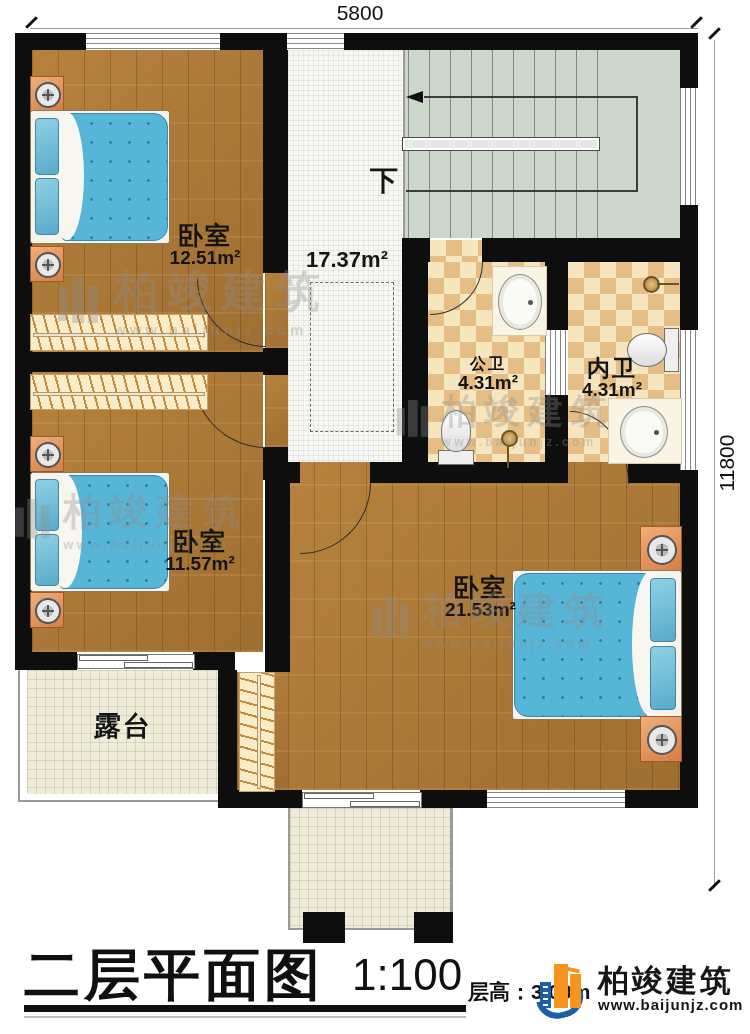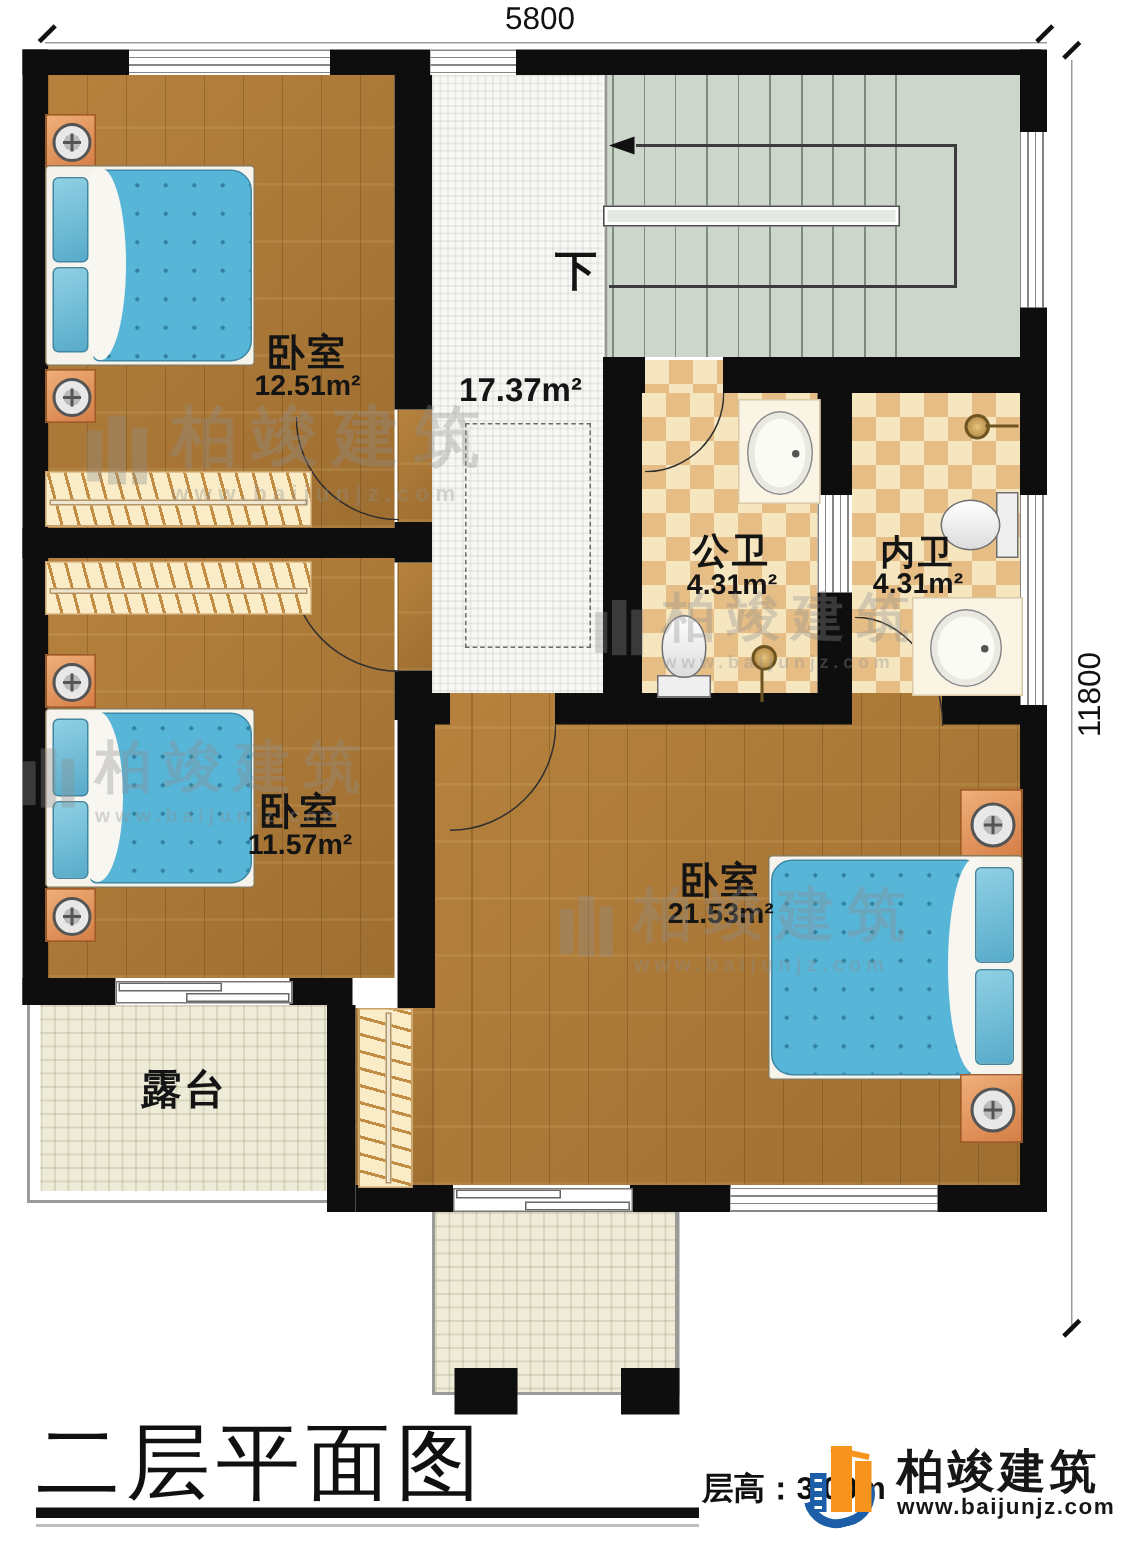--- a/index.html
+++ b/index.html
@@ -78,21 +78,21 @@
   .tick{position:absolute;width:15px;height:3px;background:#111;transform:rotate(-45deg);}
   .dashedbox{position:absolute;border:1.5px dashed #6a6a6a;}
   
   .wm{position:absolute;display:flex;align-items:center;gap:8px;opacity:.34;pointer-events:none;}
   .wm .glyph{width:54px;height:58px;position:relative;flex:0 0 auto;}
   .wm .glyph i{position:absolute;background:#8f8f8f;}
   .wm .col{display:flex;flex-direction:column;}
   .wm .nm{font-size:44px;font-weight:900;letter-spacing:10px;color:#8f8f8f;white-space:nowrap;}
   .wm .ur{font-size:15px;font-weight:bold;letter-spacing:4px;color:#8f8f8f;white-space:nowrap;}
   
-  .tb-title{position:absolute;font-size:56px;font-weight:400;letter-spacing:4px;color:#101010;}
+  .tb-title{position:absolute;font-size:56px;font-weight:700;letter-spacing:4px;color:#101010;}
   .tb-scale{position:absolute;font-size:44px;font-weight:400;color:#101010;}
   .tb-line1{position:absolute;background:#101010;}
   .tb-line2{position:absolute;background:#bdbdbd;}
   .tb-info{position:absolute;font-size:21px;font-weight:bold;color:#101010;white-space:nowrap;}
   
   .logo{position:absolute;display:flex;align-items:center;gap:4px;background:transparent;}
   .logo .mark{position:relative;width:58px;height:66px;flex:0 0 auto;}
   .logo .mark i{position:absolute;}
   .logo .ltxt .ln{font-size:31px;font-weight:900;letter-spacing:3px;color:#161616;line-height:1;}
   .logo .ltxt .lu{font-size:15px;font-weight:bold;letter-spacing:1px;color:#161616;}
@@ -254,21 +254,21 @@
   <div class="dashedbox" style="left:310px;top:282px;width:82px;height:148px;"></div>
 
   <div class="rlabel" style="left:145px;top:222px;width:120px;">
     <div class="rname">卧室</div>
     <div class="rarea">12.51m²</div>
   </div>
   <div class="rlabel" style="left:292px;top:248px;width:110px;">
     <div class="rarea" style="font-size:22px;">17.37m²</div>
   </div>
   <div class="rlabel" style="left:438px;top:356px;width:100px;">
-    <div class="rname" style="font-size:24px;font-family:Liberation Serif, serif;">公卫</div>
+    <div class="rname" style="font-size:16px;font-family:Liberation Serif, serif;">公卫</div>
     <div class="rarea">4.31m²</div>
   </div>
   <div class="rlabel" style="left:562px;top:356px;width:100px;">
     <div class="rname" style="font-size:23px;">内卫</div>
     <div class="rarea">4.31m²</div>
   </div>
   <div class="rlabel" style="left:140px;top:528px;width:120px;">
     <div class="rname">卧室</div>
     <div class="rarea">11.57m²</div>
   </div>
@@ -319,20 +319,21 @@
         <i style="left:20px;top:6px;width:12px;height:46px;"></i>
         <i style="left:36px;top:14px;width:10px;height:38px;"></i>
     </div>
     <div class="col">
       <div class="nm">柏竣建筑</div>
       <div class="ur">www.baijunjz.com</div>
     </div>
   </div>
 
   <div class="tb-title" style="left:24px;top:938px;">二层平面图</div>
+  <div class="tb-scale" style="left:352px;top:950px;">1:100</div>
   <div class="tb-line1" style="left:24px;top:1005px;width:442px;height:7px;"></div>
   <div class="tb-line2" style="left:24px;top:1016px;width:442px;height:2px;"></div>
   <div class="tb-info" style="left:468px;top:978px;">层高：3.00m</div>
 
   <div class="logo" style="left:536px;top:956px;">
     <div class="mark">
       <i style="left:2px;top:40px;width:48px;height:22px;border-radius:0 0 26px 26px;border:6px solid #1c5fa8;border-top:none;box-sizing:border-box;transform:rotate(-14deg);"></i>
       <i style="left:4px;top:26px;width:11px;height:26px;background:#1c5fa8;background-image:repeating-linear-gradient(#fff 0 2px,transparent 2px 6px);background-size:5px 100%;background-repeat:no-repeat;background-position:3px 4px;"></i>
       <i style="left:18px;top:8px;width:14px;height:44px;background:#f7941d;"></i>
       <i style="left:34px;top:18px;width:11px;height:34px;background:#f7941d;"></i>

